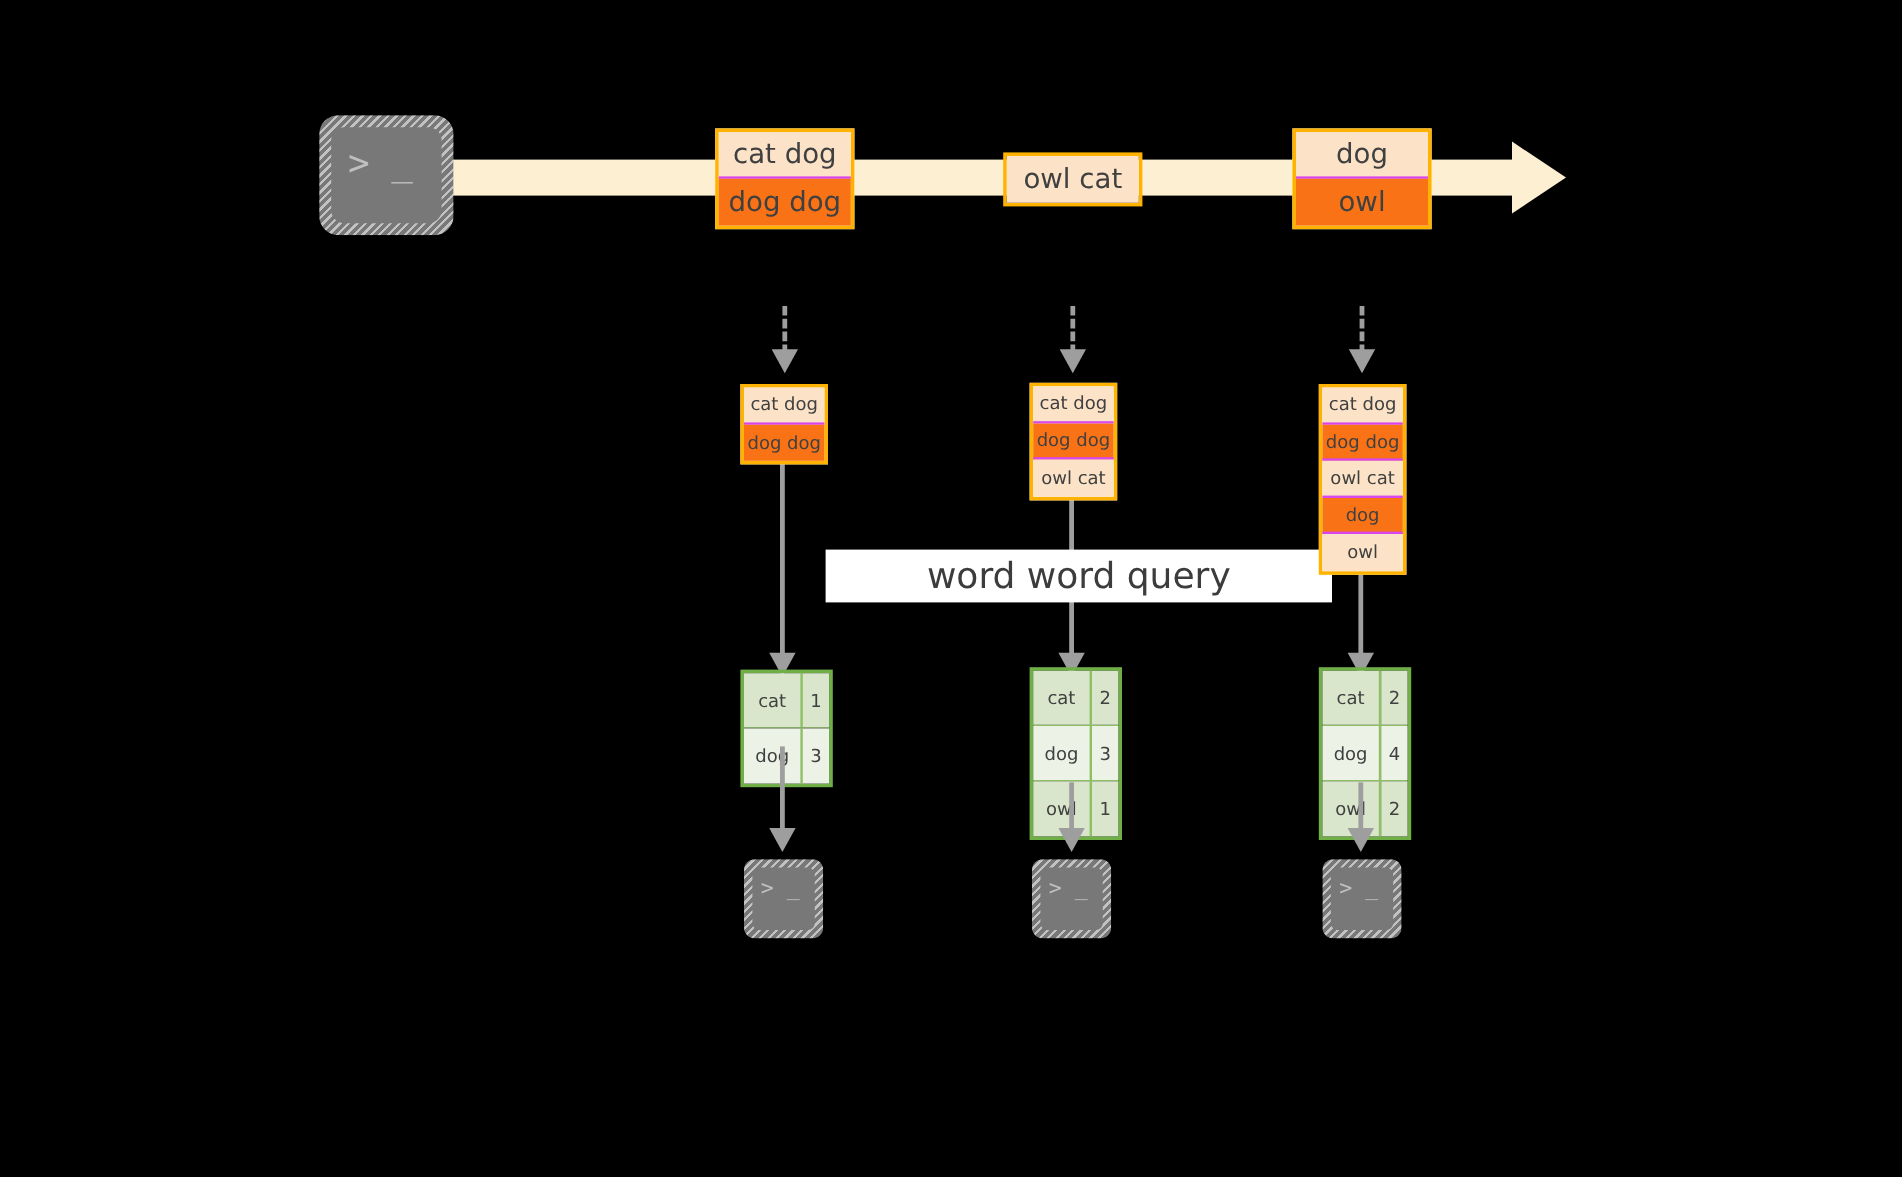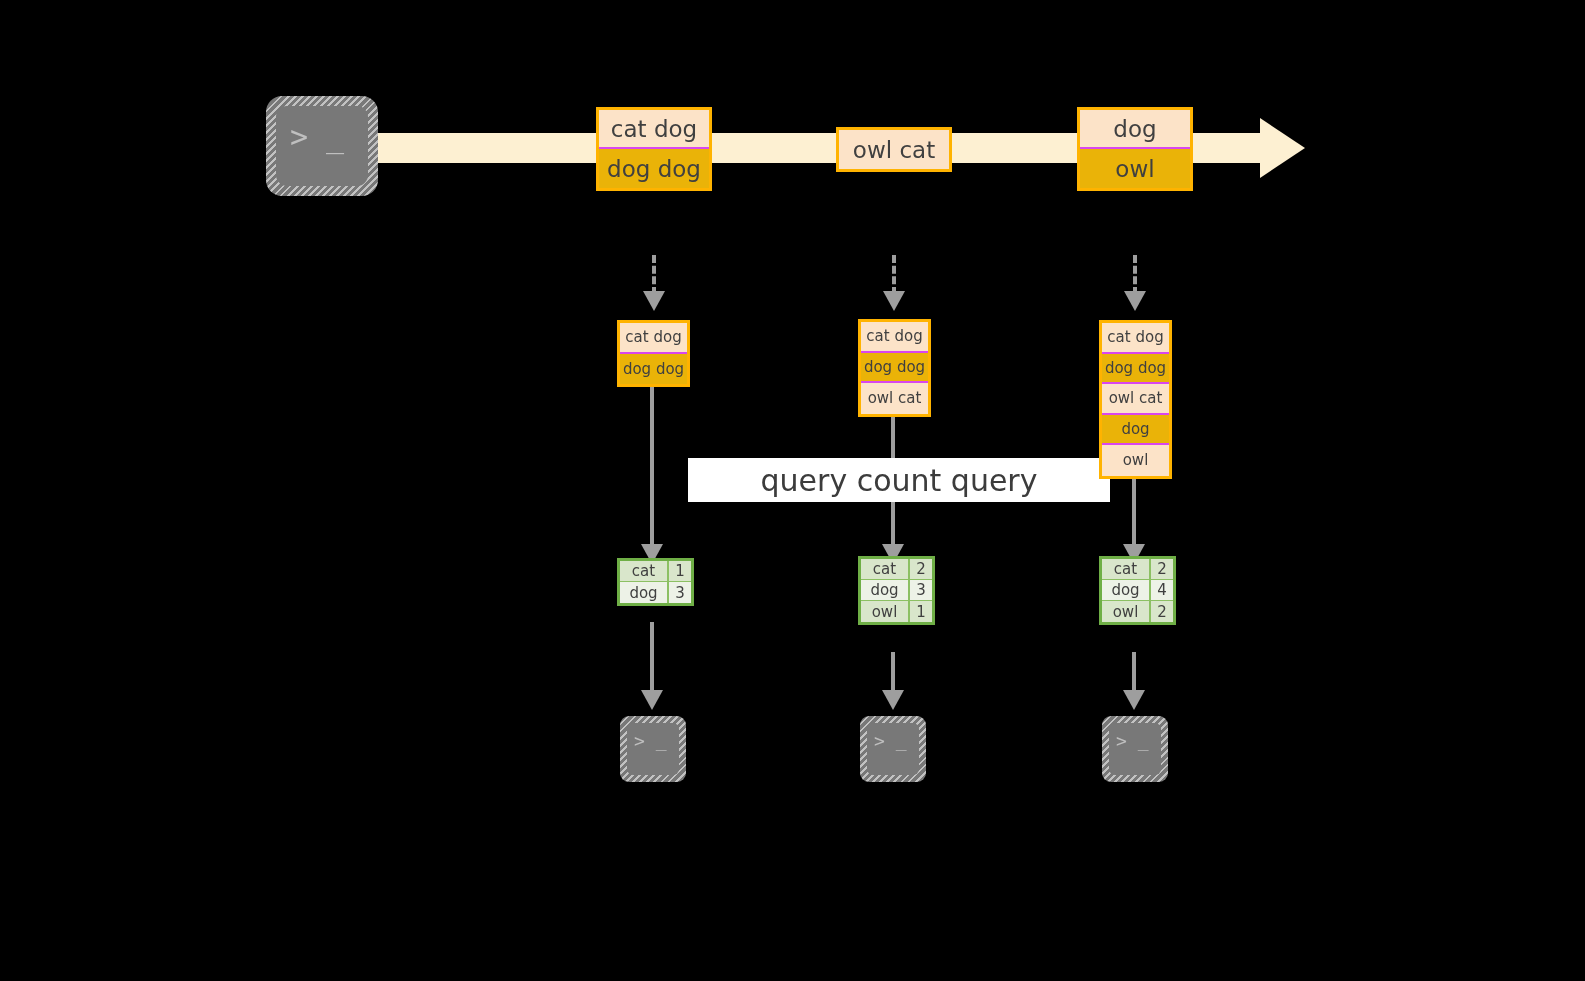--- a/index.html
+++ b/index.html
@@ -81,40 +81,40 @@
     box-sizing: border-box;
     color: #404040;
     display: flex;
     align-items: center;
     justify-content: center;
     white-space: nowrap;
     border-bottom: 2px solid #d946ef;
   }
   .msgbox .cell:last-child { border-bottom: none; }
   .msgbox .cell.shade-a { background: #FCE3C8; }
-  .msgbox .cell.shade-b { background: #eab308; }
+  .msgbox .cell.shade-b { background: #f97316; }
 
   .msgbox.top { font-size: 23px; }
   .msgbox.top .cell { height: 39px; }
   .msgbox.mid { font-size: 15px; }
   .msgbox.mid .cell { height: 30.5px; }
 
   
   .restable {
     position: absolute;
     box-sizing: border-box;
     border: 3px solid #6FAF46;
     display: flex;
     flex-direction: column;
     font-size: 15px;
   }
   .restable .row {
     display: flex;
     box-sizing: border-box;
-    height: 21px;
+    height: 46px;
     border-bottom: 1px solid #8CC063;
   }
   .restable .row:last-child { border-bottom: none; }
   .restable .row.shade-a .c { background: #D9E6CB; }
   .restable .row.shade-b .c { background: #EDF2E7; }
   .restable .c {
     box-sizing: border-box;
     display: flex;
     align-items: center;
     justify-content: center;
@@ -194,21 +194,21 @@
   <div class="vline" style="left:650px; top:382px; height:168px;"></div>
   <div class="vhead" style="left:641px; top:544px;"></div>
 
   <div class="vline" style="left:891px; top:412px; height:138px;"></div>
   <div class="vhead" style="left:882px; top:544px;"></div>
 
   <div class="vline" style="left:1132px; top:474px; height:76px;"></div>
   <div class="vhead" style="left:1123px; top:544px;"></div>
 
   <div class="banner" style="left:688px; top:458px; width:422px; height:44px;">
-    <span>query count query</span>
+    <span>word word query</span>
   </div>
 
   <div class="msgbox mid" style="left:617px; top:320px; width:73px;">
     <div class="cell shade-a">cat dog</div>
     <div class="cell shade-b">dog dog</div>
   </div>
 
   <div class="msgbox mid" style="left:858px; top:319px; width:73px;">
     <div class="cell shade-a">cat dog</div>
     <div class="cell shade-b">dog dog</div>

